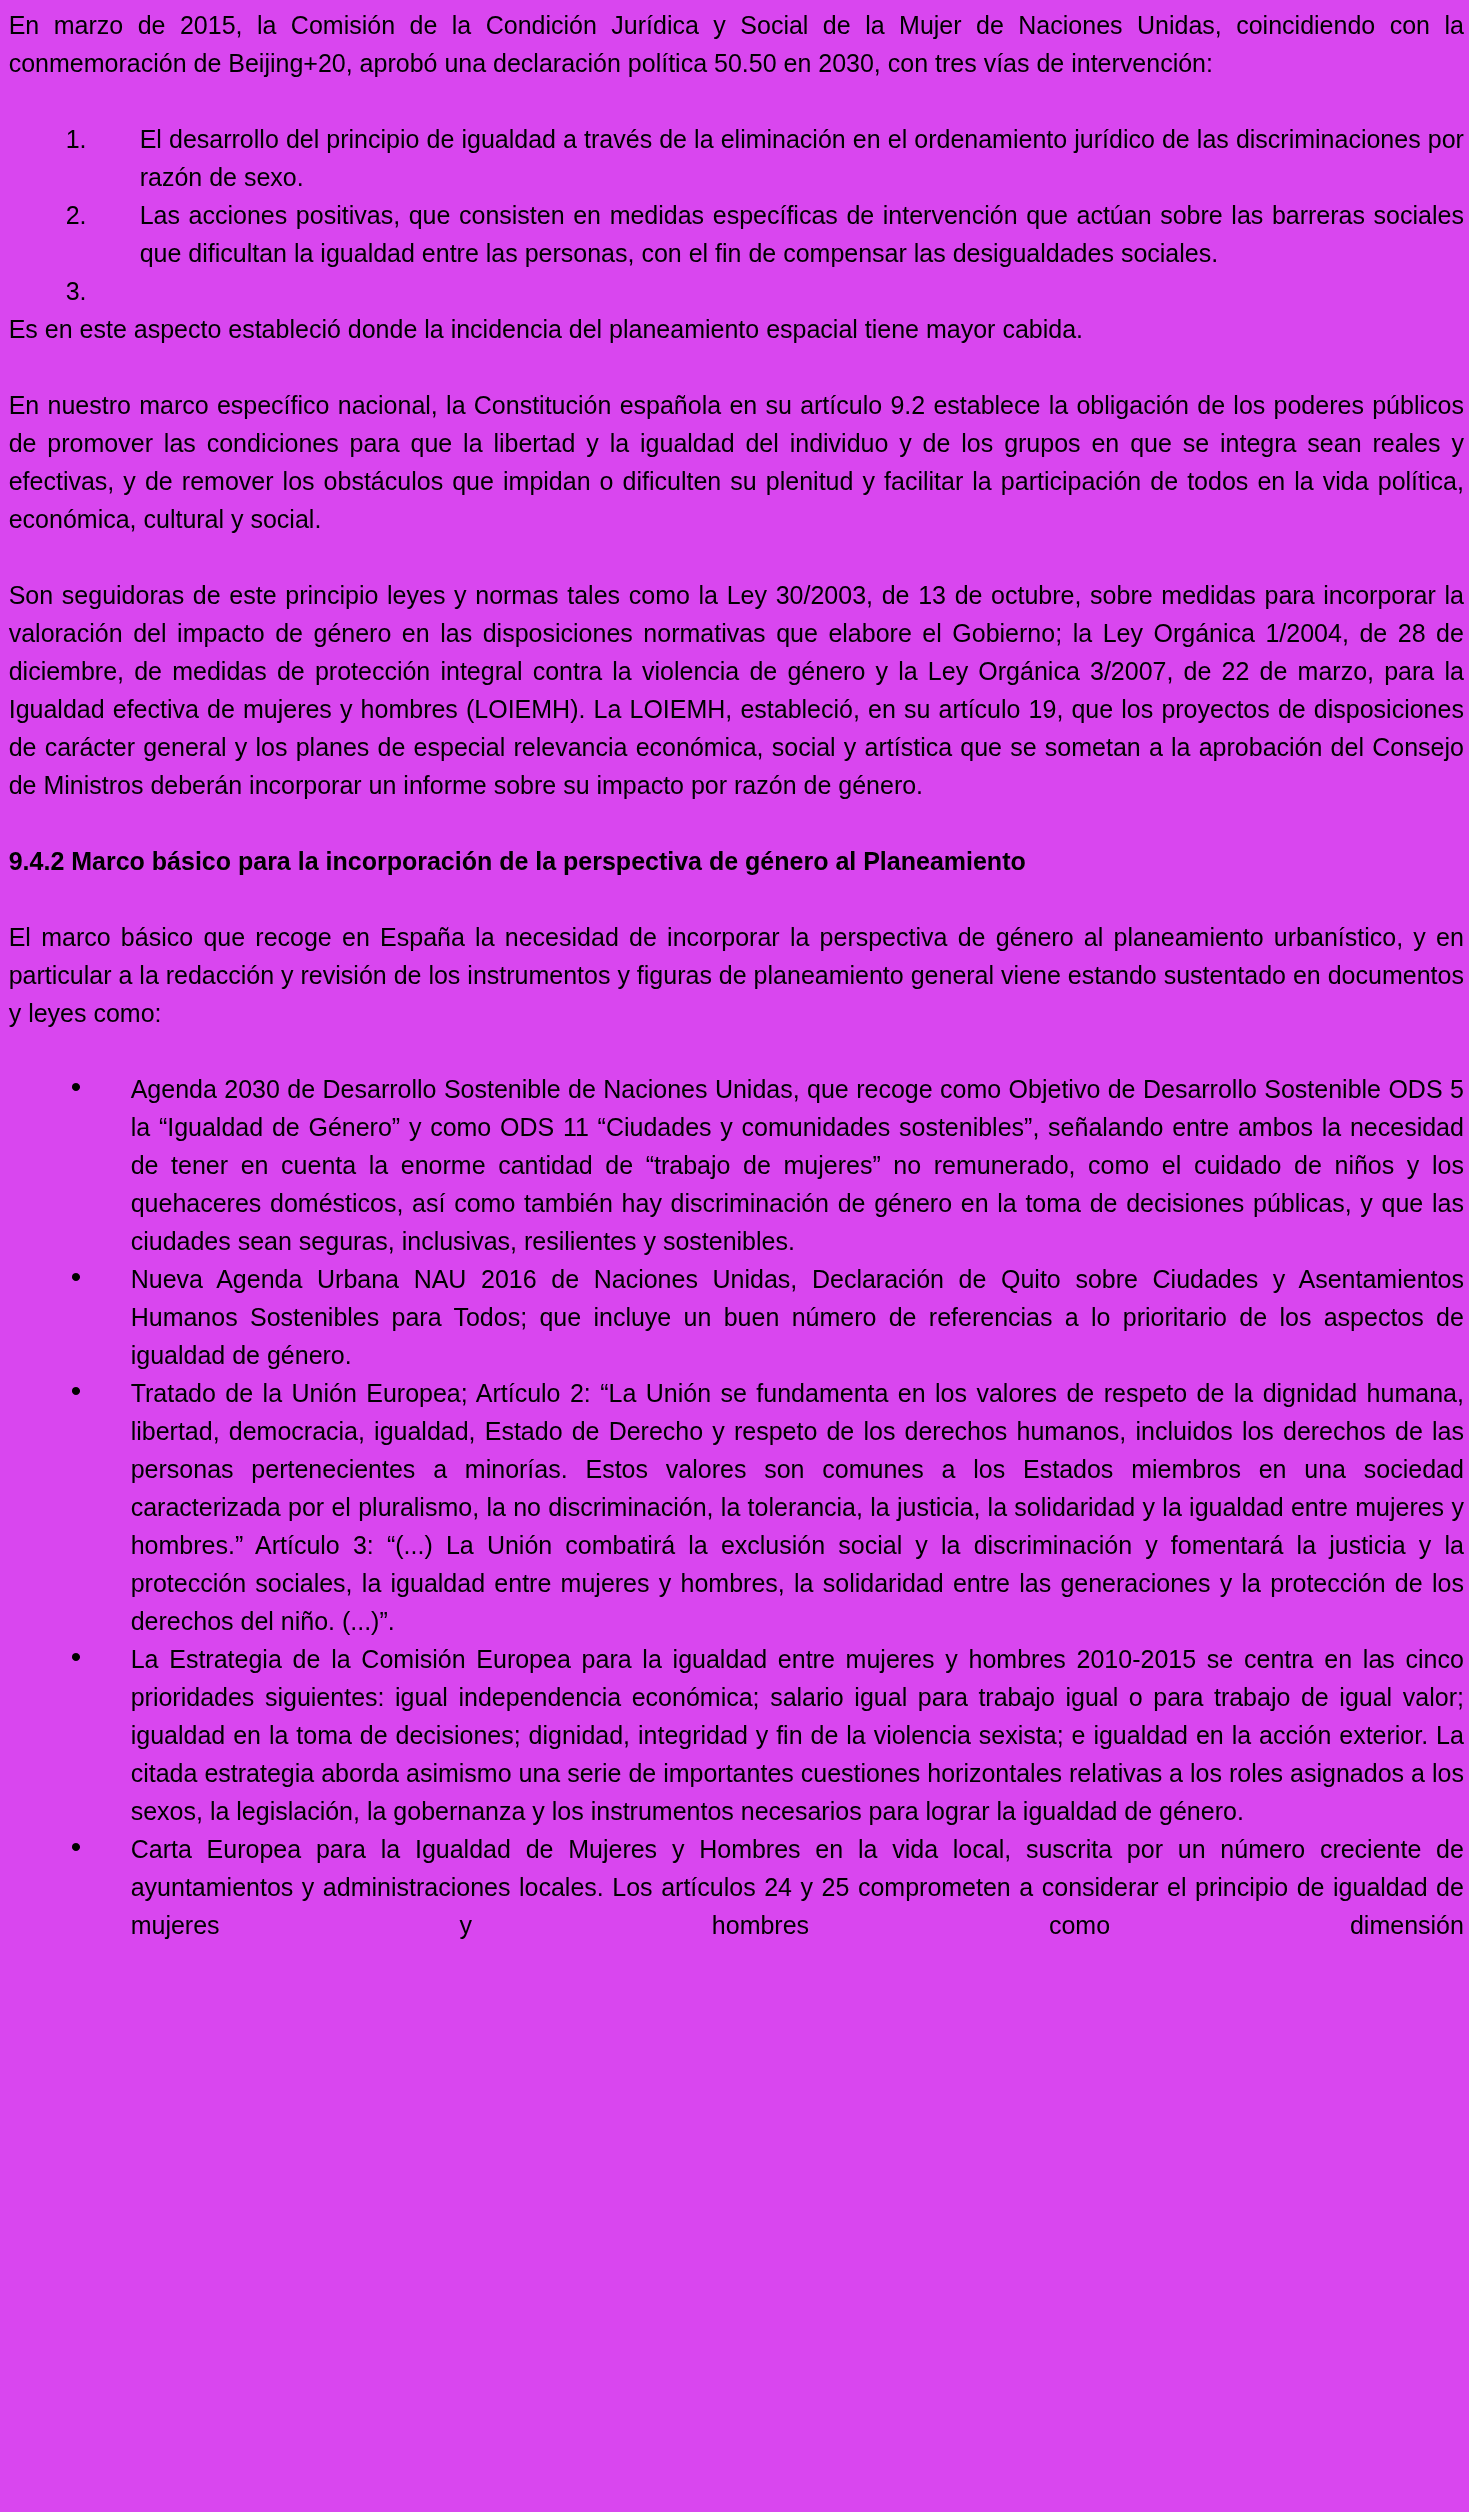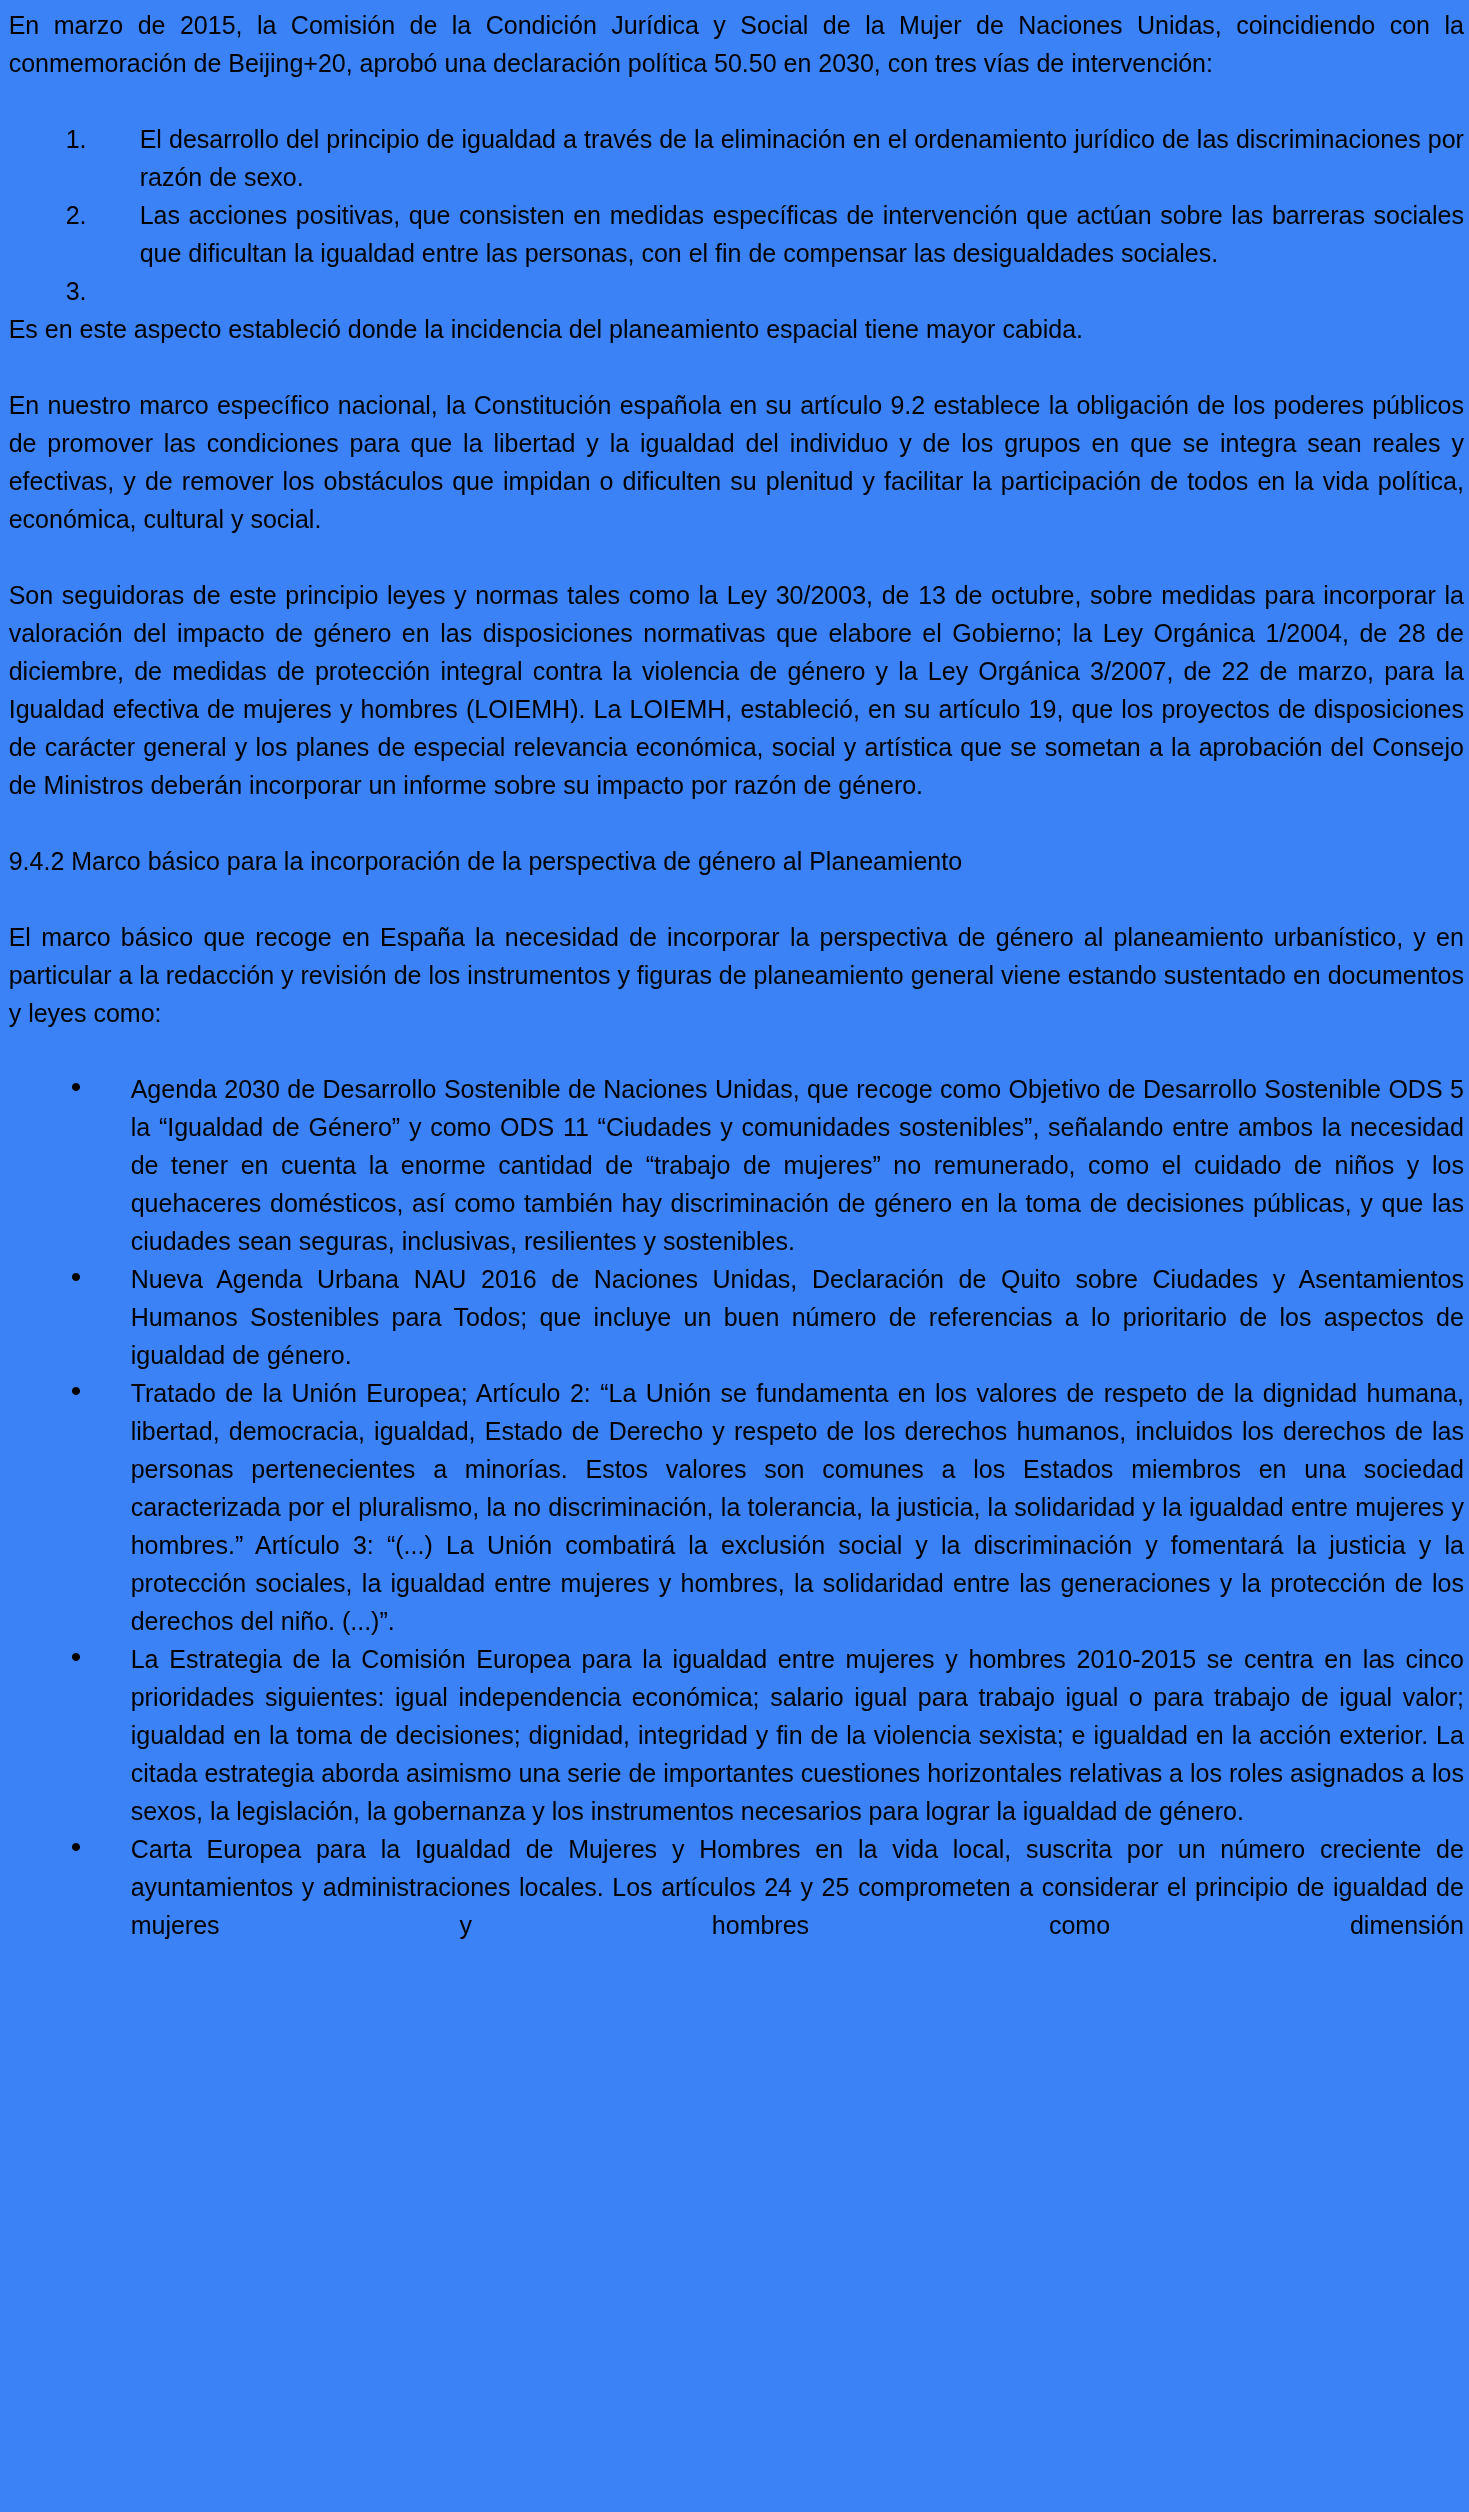--- a/index.html
+++ b/index.html
@@ -15,31 +15,31 @@
     font-size: 25px;
     line-height: 38px;
     color: #000000;
   }
   .page {
     box-sizing: border-box;
     width: 1470px;
     height: 2512px;
     padding: 6.1px 6.1px 0 8.7px;
     overflow: hidden;
-    background: #3b82f6;
+    background: #d946ef;
   }
   .block {
     margin: 0 0 38px 0;
     text-align: justify;
   }
   p.block { margin-top: 0; }
   .heading {
     text-align: left;
     font-size: 25px;
-    font-weight: 400;
+    font-weight: 700;
     margin: 0 0 38px 0;
   }
   ol.block, ul.block {
     list-style: none;
     margin: 0 0 38px 0;
     padding: 0;
   }
   li {
     position: relative;
     text-align: justify;

